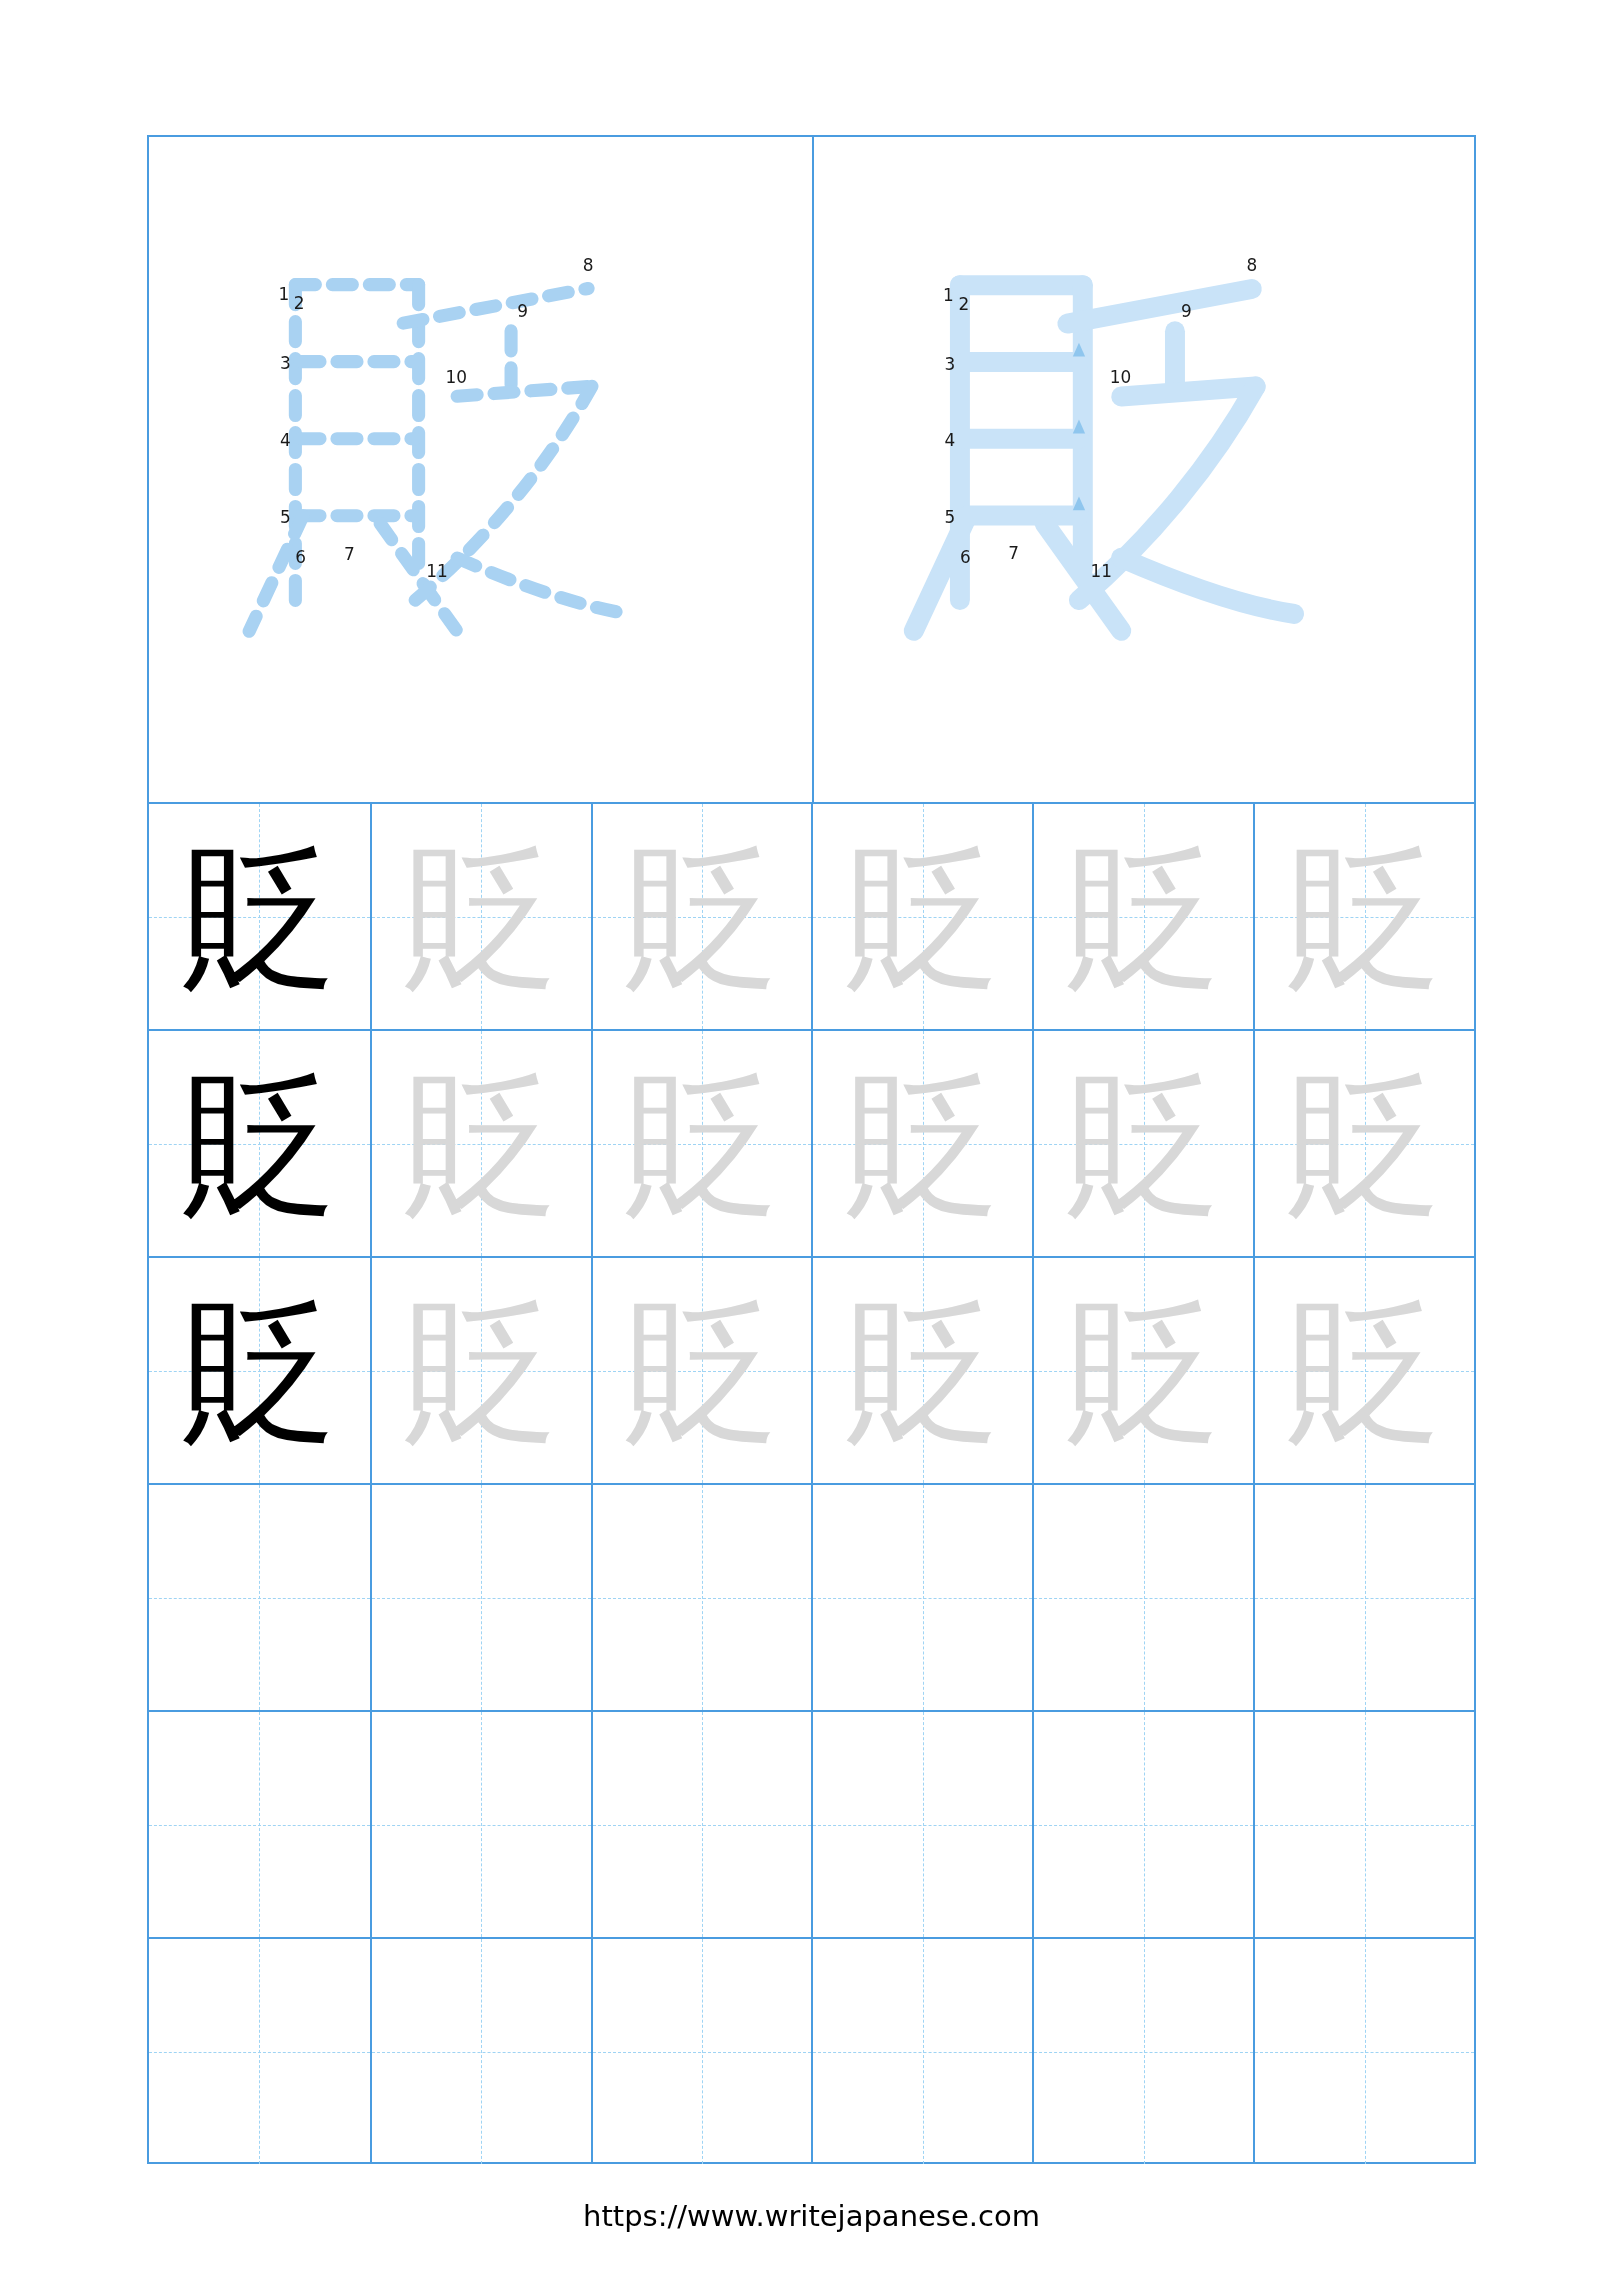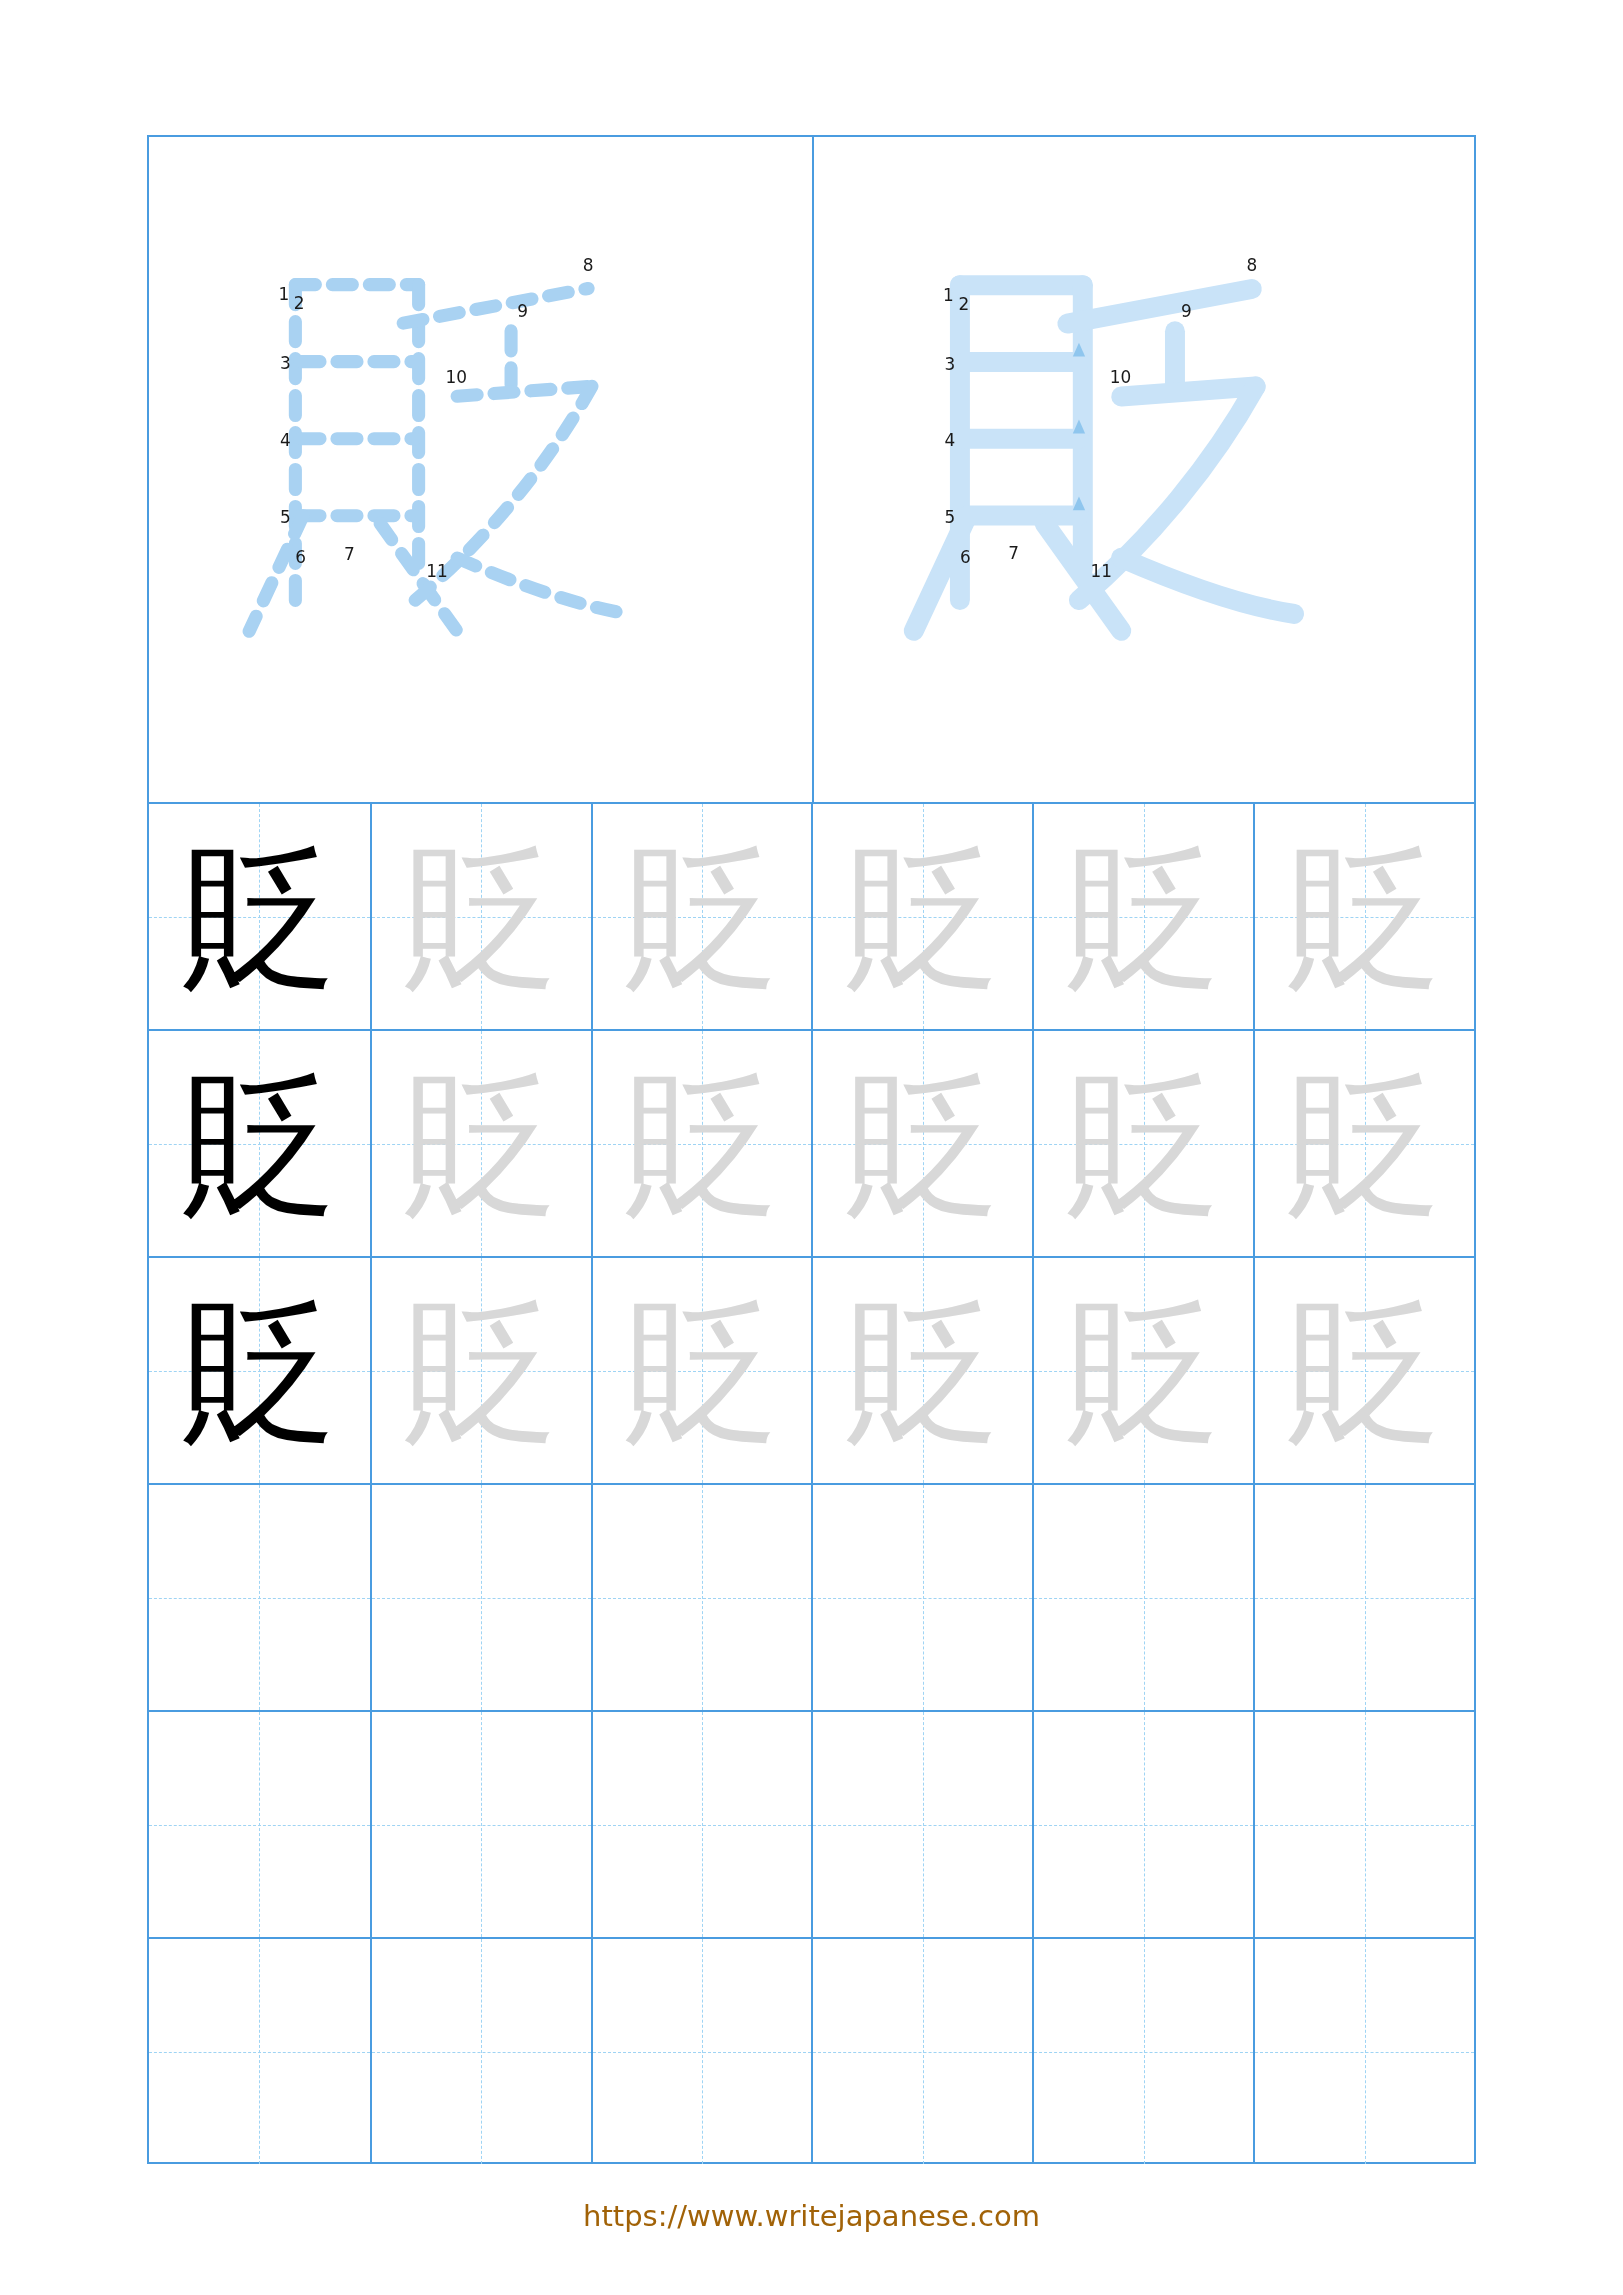--- a/index.html
+++ b/index.html
@@ -111,21 +111,21 @@
 
   
   .demo-svg { position: absolute; left: 0; top: 0; width: 100%; height: 100%; }
 
   .footer {
     position: absolute;
     left: 0;
     top: 2199px;
     width: 1623px;
     text-align: center;
-    color: #a16207;
+    color: #000000;
     font-size: 29px;
     font-family: "DejaVu Sans", sans-serif;
   }
   .num {
     font-family: "DejaVu Sans", sans-serif;
     font-size: 22px;
     fill: #1a1a1a;
   }
 </style>
 </head>

